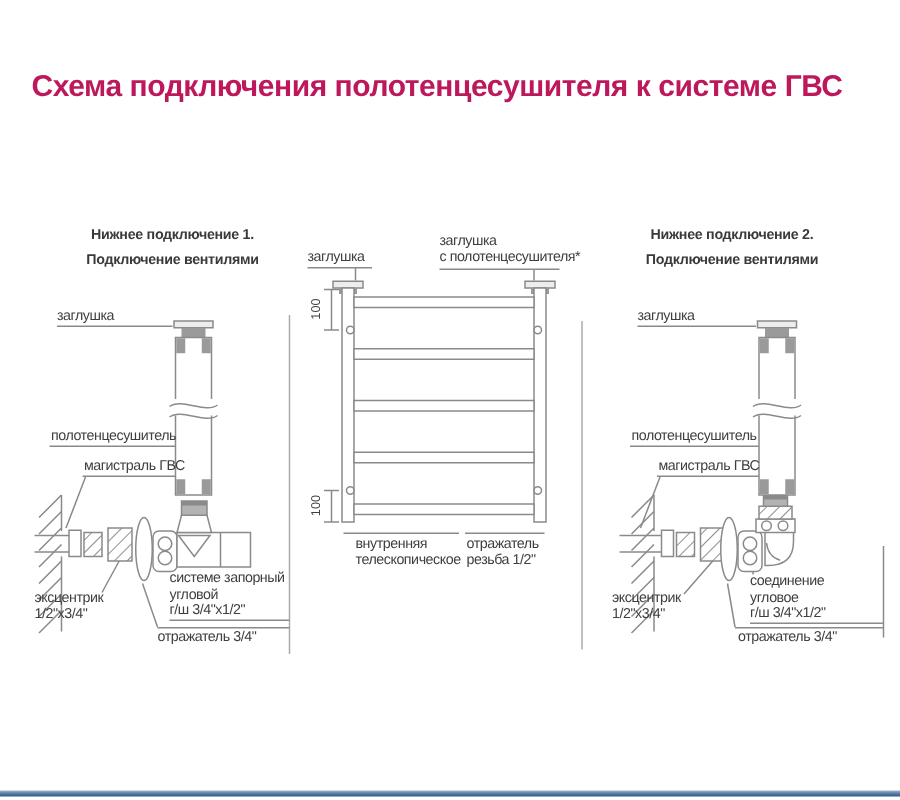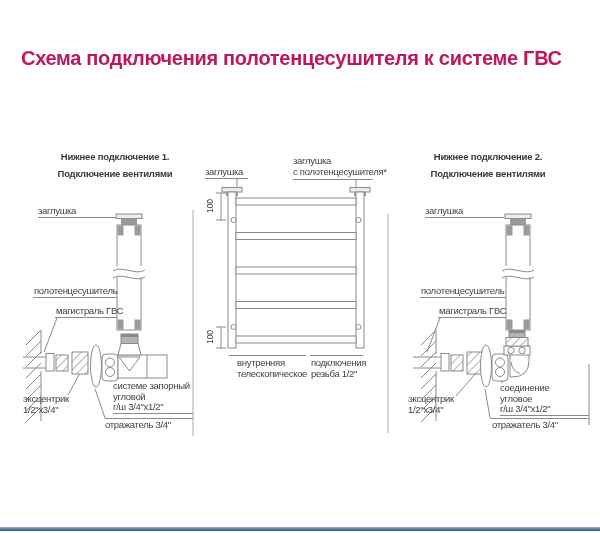--- a/index.html
+++ b/index.html
@@ -238,21 +238,21 @@
   <div>заглушка</div>
   <div>с полотенцесушителя*</div>
 </div>
 <div class="dim" style="left:200px;top:200px">100</div>
 <div class="dim" style="left:200px;top:331px">100</div>
 <div class="lbl" style="left:237px;top:358px">
   <div>внутренняя</div>
   <div>телескопическое</div>
 </div>
 <div class="lbl" style="left:311px;top:358px">
-  <div>подключения</div>
+  <div>отражатель</div>
   <div>резьба 1/2"</div>
 </div>
 
 <div class="lbl" style="left:425px;top:206px">заглушка</div>
 <div class="lbl" style="left:421px;top:286px">полотенцесушитель</div>
 <div class="lbl" style="left:439px;top:306px">магистраль ГВС</div>
 <div class="lbl" style="left:500px;top:383px">
   <div>соединение</div>
   <div>угловое</div>
   <div>г/ш 3/4"x1/2"</div>

